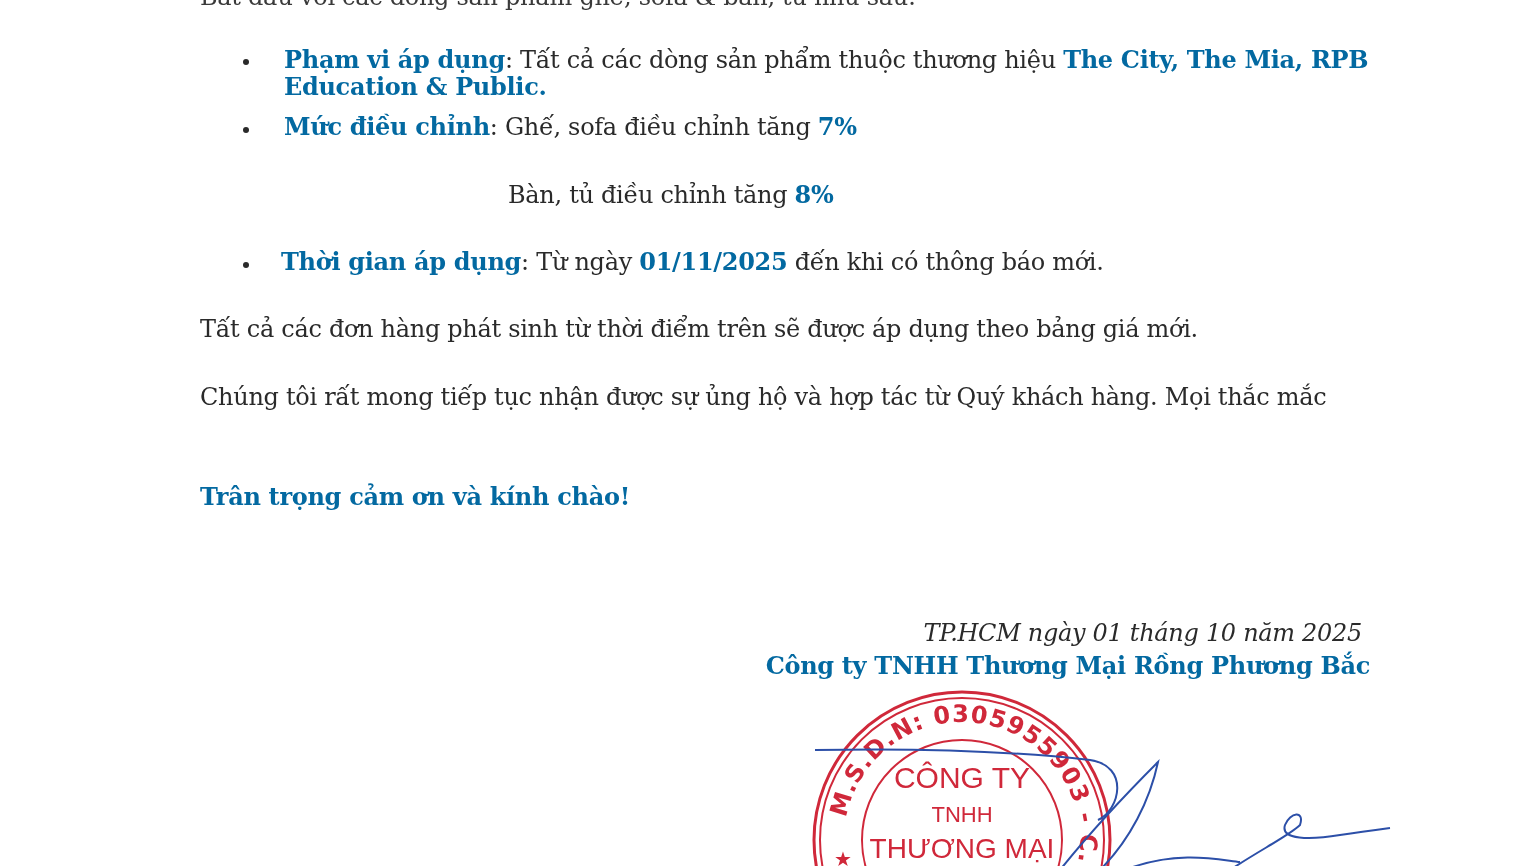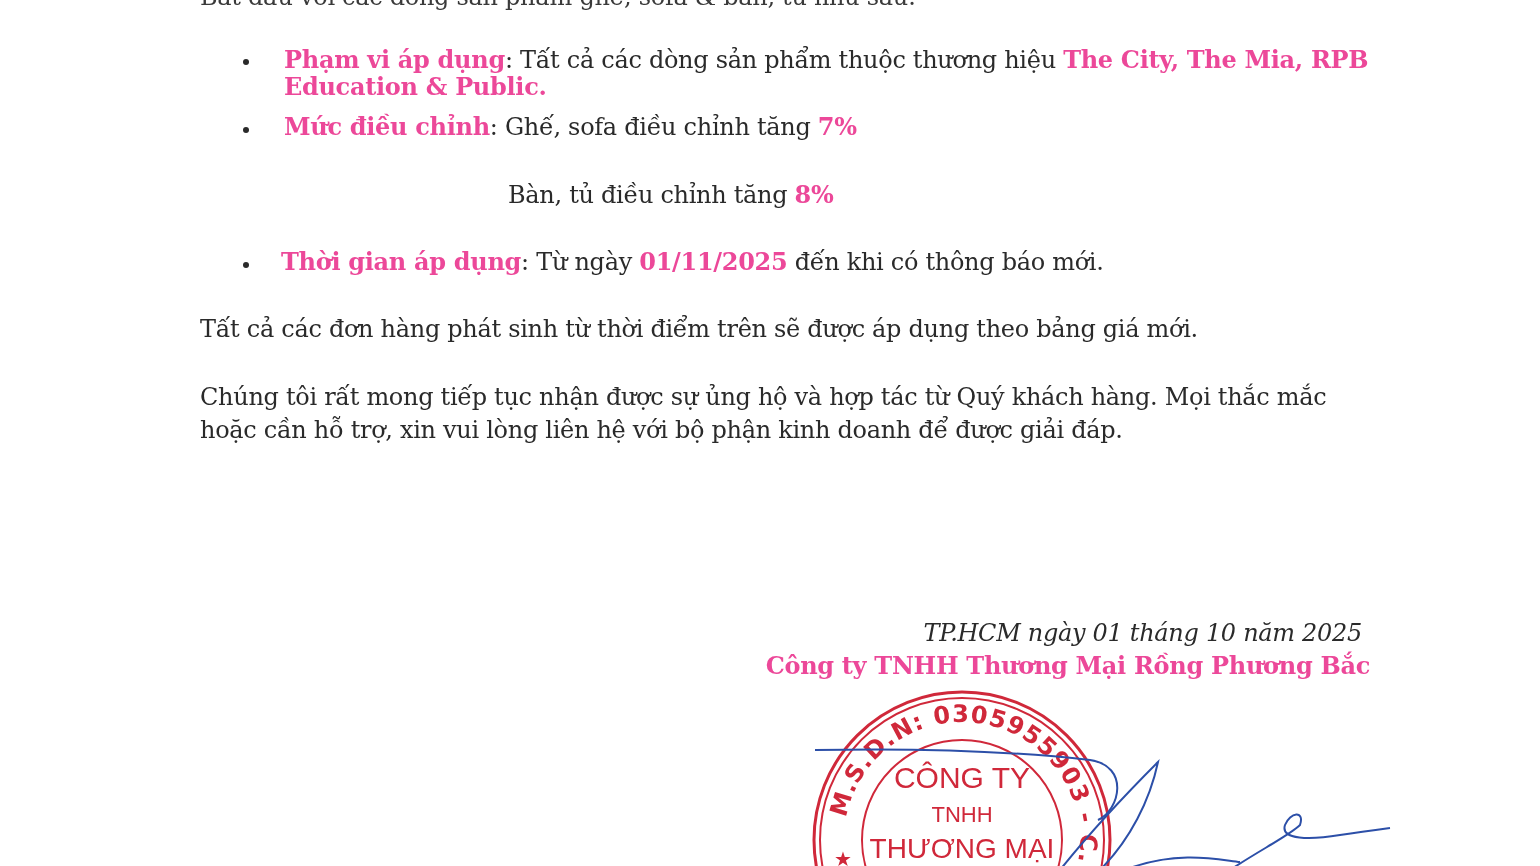--- a/index.html
+++ b/index.html
@@ -5,21 +5,21 @@
   html, body { margin: 0; padding: 0; }
   body {
     width: 1540px; height: 866px; overflow: hidden; background: #ffffff;
     position: relative; color: #2a2a2a;
     font-family: "DejaVu Serif", "Liberation Serif", serif;
   }
   .page { position: absolute; left: 0; top: 0; width: 1540px; height: 866px; }
   .line { position: absolute; white-space: nowrap; font-size: 24px; line-height: 30px; letter-spacing: -0.3px; }
   .clipped { top: -18px; left: 200px; color: #3a3a3a; }
   .bullet { position: absolute; width: 6px; height: 6px; border-radius: 50%; background: #2a2a2a; }
-  b { font-weight: bold; color: #ec4899; }
+  b { font-weight: bold; color: #0369a1; }
   .date { font-style: italic; margin-left: 18px; }
   .stamp { position: absolute; left: 812px; top: 690px; width: 300px; height: 300px; }
   .sig { position: absolute; left: 800px; top: 740px; width: 600px; height: 130px; }
 </style>
 </head>
 <body>
 
 <div class="page">
 
   <div class="line clipped">Bắt đầu với các dòng sản phẩm ghế, sofa &amp; bàn, tủ như sau:</div>
@@ -40,22 +40,24 @@
     <span>Bàn, tủ điều chỉnh tăng </span><b>8%</b>
   </div>
 
   <div class="bullet" style="left:243px; top:262px;"></div>
   <div class="line" style="left:281px; top:247px;">
     <b>Thời gian áp dụng</b><span>: </span><span>Từ ngày </span><b>01/11/2025</b><span> đến khi có thông báo mới.</span>
   </div>
 
   <div class="line" style="left:200px; top:382px;">Chúng tôi rất mong tiếp tục nhận được sự ủng hộ và hợp tác từ Quý khách hàng. Mọi thắc mắc</div>
   <div class="line" style="left:200px; top:314px;">Tất cả các đơn hàng phát sinh từ thời điểm trên sẽ được áp dụng theo bảng giá mới.</div>
-  <div class="line" style="left:200px; top:415px;">hoặc cần hỗ trợ, xin vui lòng liên hệ với bộ phận kinh doanh để được giải đáp.</div>
 
+  <div class="line" style="left:200px; top:482px;">
+    <b>Trân trọng cảm ơn và kính chào!</b>
+  </div>
 
   <div class="line date" style="right:178px; top:618px;">TP.HCM ngày 01 tháng 10 năm 2025</div>
   <div class="line" style="right:170px; top:651px;">
     <b>Công ty TNHH Thương Mại Rồng Phương Bắc</b>
   </div>
 
   <svg class="stamp" viewBox="0 0 300 300">
     <defs>
       <path id="ringPath" d="M 150,150 m -118,0 a 118,118 0 1,1 236,0 a 118,118 0 1,1 -236,0"></path>
     </defs>

